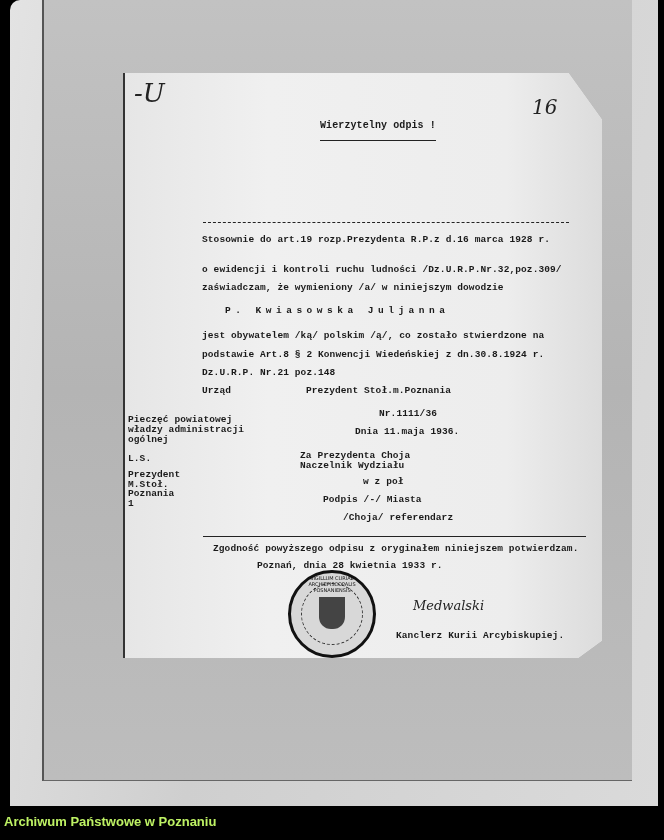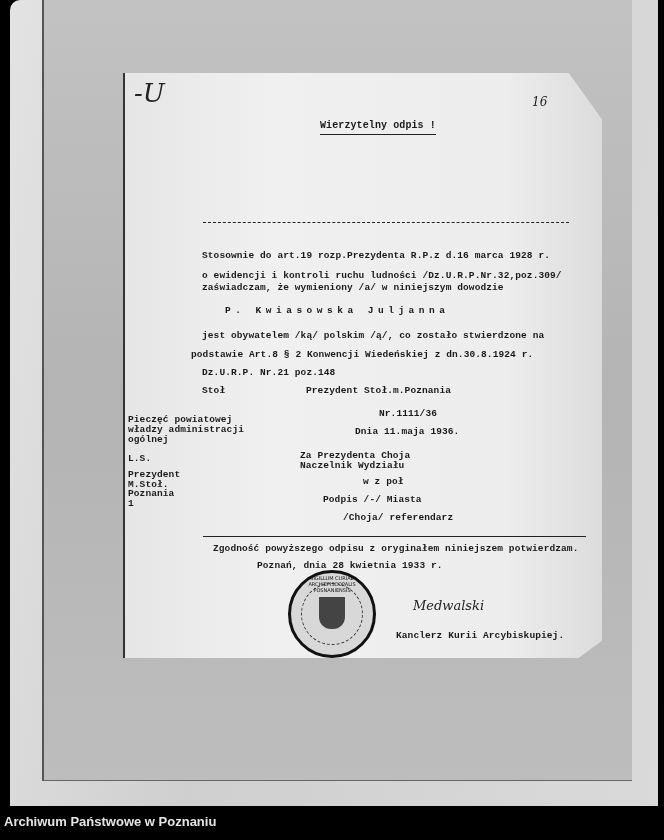--- a/index.html
+++ b/index.html
@@ -7,57 +7,57 @@
   .outer{position:absolute;left:10px;top:0;width:648px;height:806px;background:#d9d9d9;border-radius:10px 0 0 0;
     background-image:linear-gradient(100deg,#e3e3e3 0%,#cfcfcf 40%,#dadada 100%);}
   .folder{position:absolute;left:42px;top:0;width:588px;height:780px;background:#b8b8b8;
     border-left:2px solid #555;border-bottom:1px solid #666;
     background-image:linear-gradient(180deg,#c2c2c2 0%,#b4b4b4 50%,#bdbdbd 100%);}
   .paper{position:absolute;left:123px;top:73px;width:477px;height:585px;background:#ececec;
     border-left:2px solid #333;
     background-image:linear-gradient(90deg,#e6e6e6 0%,#f0f0f0 30%,#ededed 80%,#dcdcdc 100%);
     clip-path:polygon(0 0,93% 0,100% 8%,100% 97%,95% 100%,0 100%);}
   .t{position:absolute;color:#1a1a1a;font-size:9.5px;white-space:nowrap;letter-spacing:0.1px;font-weight:bold;}
-  .title{left:320px;top:120px;font-size:10px;border-bottom:1.5px solid #222;padding-bottom:3px;}
+  .title{left:320px;top:120px;font-size:10px;border-bottom:1.5px solid #222;padding-bottom:9px;}
   .dash{position:absolute;left:203px;height:0;border-top:1.5px dashed #222;}
   .rule{position:absolute;left:203px;height:0;border-top:1.5px solid #222;}
   .hand{position:absolute;font-family:"DejaVu Serif",serif;font-style:italic;color:#222;}
   .center{text-align:left;}
   .seal{position:absolute;left:288px;top:570px;width:88px;height:88px;border-radius:50%;border:3px solid #111;box-sizing:border-box;background:#d8d8d8;}
   .seal-inner{position:absolute;left:10px;top:10px;width:62px;height:62px;border-radius:50%;border:1px dashed #333;box-sizing:border-box;}
   .seal-shield{position:absolute;left:28px;top:24px;width:26px;height:32px;background:#444;border-radius:0 0 12px 12px;}
   .seal-text{position:absolute;left:0;top:2px;width:82px;text-align:center;font-size:5px;color:#111;font-family:"DejaVu Sans",sans-serif;}
-  .caption{position:absolute;left:4px;top:814px;color:#e5e5e5;font-family:"Liberation Sans","DejaVu Sans",sans-serif;font-size:13px;font-weight:bold;}
+  .caption{position:absolute;left:4px;top:814px;color:#bef264;font-family:"Liberation Sans","DejaVu Sans",sans-serif;font-size:13px;font-weight:bold;}
 </style>
 </head>
 <body>
 
 <div class="outer"></div>
 <div class="folder"></div>
 
 <div class="paper"></div>
 
 <div class="hand" style="left:134px;top:78px;font-size:26px;">-U</div>
-<div class="hand" style="left:532px;top:95px;font-size:12px;">16</div>
+<div class="hand" style="left:532px;top:95px;font-size:20px;">16</div>
 
 <div class="t title">Wierzytelny odpis !</div>
 
 <div class="dash" style="top:222px;width:366px;"></div>
 
-<div class="t" style="left:202px;top:250px;">Stosownie do art.19 rozp.Prezydenta R.P.z d.16 marca 1928 r.</div>
-<div class="t" style="left:202px;top:270px;">o ewidencji i kontroli ruchu ludności /Dz.U.R.P.Nr.32,poz.309/</div>
+<div class="t" style="left:202px;top:234px;">Stosownie do art.19 rozp.Prezydenta R.P.z d.16 marca 1928 r.</div>
+<div class="t" style="left:202px;top:264px;">o ewidencji i kontroli ruchu ludności /Dz.U.R.P.Nr.32,poz.309/</div>
 <div class="t" style="left:202px;top:282px;">zaświadczam, że wymieniony /a/ w niniejszym dowodzie</div>
 
 <div class="t" style="left:225px;top:305px;letter-spacing:4.5px;">P. Kwiasowska  Juljanna</div>
 
 <div class="t" style="left:202px;top:330px;">jest obywatelem /ką/ polskim /ą/, co zostało stwierdzone na</div>
-<div class="t" style="left:191px;top:349px;">podstawie Art.8 § 2 Konwencji Wiedeńskiej z dn.30.8.1924 r.</div>
+<div class="t" style="left:202px;top:349px;">podstawie Art.8 § 2 Konwencji Wiedeńskiej z dn.30.8.1924 r.</div>
 <div class="t" style="left:202px;top:367px;">Dz.U.R.P. Nr.21 poz.148</div>
 
-<div class="t" style="left:202px;top:385px;">Stoł</div>
+<div class="t" style="left:202px;top:385px;">Urząd</div>
 <div class="t" style="left:306px;top:385px;">Prezydent Stoł.m.Poznania</div>
 
 <div class="t center" style="left:128px;top:415px;width:130px;line-height:10px;">
   <div>Pieczęć powiatowej</div>
   <div>władzy administracji</div>
   <div>ogólnej</div>
 </div>
 <div class="t center" style="left:128px;top:453px;width:130px;">L.S.</div>
 <div class="t center" style="left:128px;top:470px;width:130px;line-height:9.5px;">
   <div>Prezydent</div>

